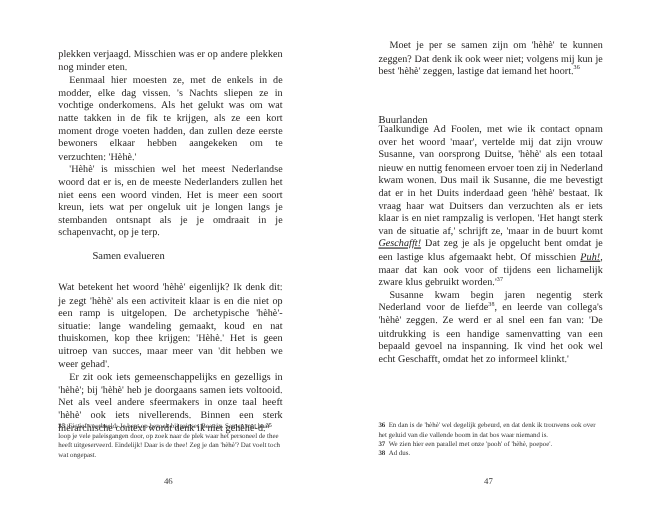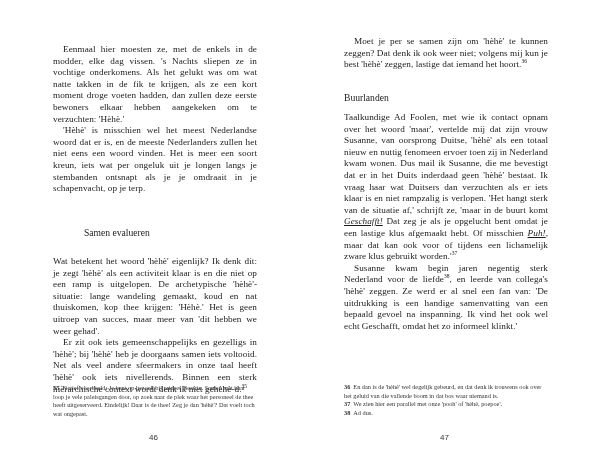--- a/index.html
+++ b/index.html
@@ -27,49 +27,50 @@
   .right .text { left:44px; width:204px; }
   .text p { margin:0; text-indent:0; }
   .text p.indent { text-indent:10px; }
   .heading {
     position:absolute;
     font-family:"Liberation Serif", serif;
     font-size:9.6px;
     color:#222;
   }
   .left .heading { left:53px;margin-left:31px; }
-  .right .heading { left:44px; }
+  .right .heading { left:44px;margin-top:12px; }
   sup { font-size:5.5px; line-height:0; vertical-align:4px; }
   .notes {
     position:absolute;
     font-family:"Liberation Serif", serif;
     font-size:6.3px;
     line-height:8.6px;
     color:#333;
   }
   .left .notes { left:53px; width:204px; }
   .right .notes { left:44px; width:204px; }
   .notes p { margin:0; }
   .notes .num { font-weight:bold; margin-right:3px; }
   .pagenum {
     position:absolute;
-    font-family:Liberation Sans, sans-serif;
+    font-family:Liberation Serif, serif;
     font-size:8px;
     color:#333;
     top:433px;
   }
   .left .pagenum { left:149px; }
   .right .pagenum { left:140px; }
   em { font-style:italic;text-decoration:underline; }
 </style>
 </head>
 <body>
 
 <div class="page left">
   <div class="text" style="top:44px;">
+    <p>plekken verjaagd. Misschien was er op andere plekken nog minder eten.</p>
     <p class="indent">Eenmaal hier moesten ze, met de enkels in de modder, elke dag vissen. 's Nachts sliepen ze in vochtige onderkomens. Als het gelukt was om wat natte takken in de fik te krijgen, als ze een kort moment droge voeten hadden, dan zullen deze eerste bewoners elkaar hebben aangekeken om te verzuchten: 'Hèhè.'</p>
     <p class="indent">'Hèhè' is misschien wel het meest Nederlandse woord dat er is, en de meeste Nederlanders zullen het niet eens een woord vinden. Het is meer een soort kreun, iets wat per ongeluk uit je longen langs je stembanden ontsnapt als je je omdraait in je schapenvacht, op je terp.</p>
   </div>
   <div class="heading" style="top:227px;">Samen evalueren</div>
   <div class="text" style="top:256px;">
     <p>Wat betekent het woord 'hèhè' eigenlijk? Ik denk dit: je zegt 'hèhè' als een activiteit klaar is en die niet op een ramp is uitgelopen. De archetypische 'hèhè'-situatie: lange wandeling gemaakt, koud en nat thuiskomen, kop thee krijgen: 'Hèhè.' Het is geen uitroep van succes, maar meer van 'dit hebben we weer gehad'.</p>
     <p class="indent"><span>Er zit ook iets gemeenschappelijks en gezelligs in 'hèhè'; bij 'hèhè' heb je doorgaans samen iets voltooid. Net als veel andere sfeermakers in onze taal heeft 'hèhè' ook iets nivellerends. Binnen een sterk hiërarchische context wordt denk ik niet gehèhè-d.</span><sup>35</sup></p>
   </div>
   <div class="notes" style="top:384px;">
     <p><span class="num">35</span><span>Fictief voorbeeld: Je bent op bezoek bij prinses Beatrix. Samen met haar loop je vele paleisgangen door, op zoek naar de plek waar het personeel de thee heeft uitgeserveerd. Eindelijk! Daar is de thee! Zeg je dan 'hèhè'? Dat voelt toch wat ongepast.</span></p>

